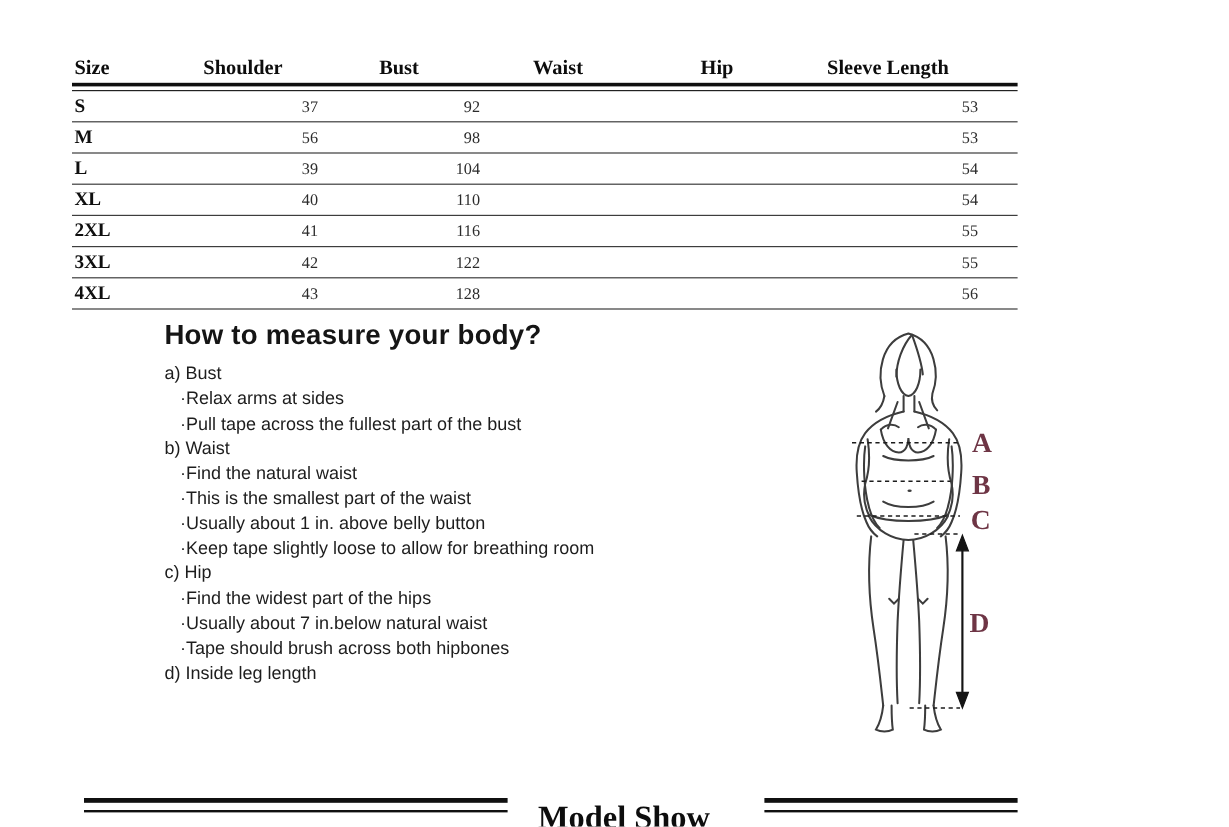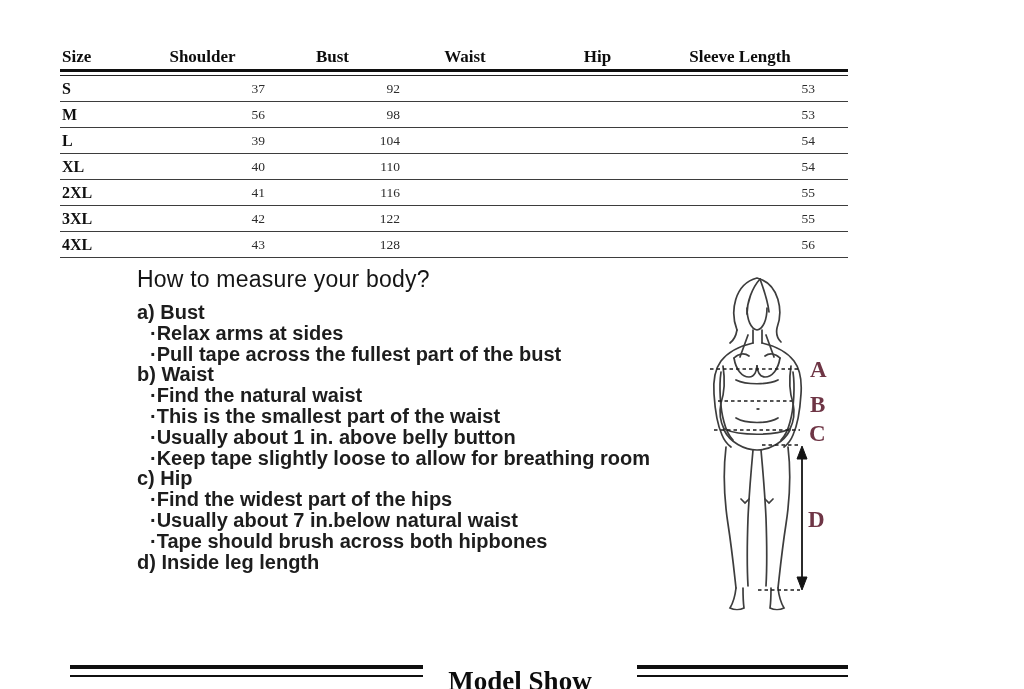--- a/index.html
+++ b/index.html
@@ -13,23 +13,23 @@
   .t-head .cell{font-family:"Liberation Serif",serif;font-weight:700;font-size:17px;color:#0d0d0d;
                 text-align:center;white-space:nowrap;}
   .t-head .cell:first-child{text-align:left;padding-left:2px;}
   .dbl-rule{height:3px;border-top:3px solid #101010;border-bottom:1px solid #222;}
   .t-body .t-row{height:25px;border-bottom:1px solid #3d3d3d;}
   .t-body .cell{font-family:"Liberation Serif",serif;font-size:13.5px;color:#2c2c2c;text-align:right;}
   .t-body .cell:first-child{font-size:16px;font-weight:700;color:#0f0f0f;text-align:left;padding-left:2px;}
 
   
   .measure{position:absolute;left:137px;top:266px;width:545px;color:#1b1b1b;}
-  .m-title{font-size:23px;font-weight:400;letter-spacing:.2px;color:#151515;}
+  .m-title{font-size:23px;font-weight:700;letter-spacing:.2px;color:#151515;}
   .m-lines{margin-top:9px;}
-  .m-line{font-size:20px;font-weight:700;line-height:20.8px;white-space:nowrap;color:#1d1d1d;}
+  .m-line{font-size:15px;font-weight:400;line-height:20.8px;white-space:nowrap;color:#1d1d1d;}
   .m-line.item{padding-left:13px;}
 
   
   .figure{position:absolute;left:688px;top:266px;width:145px;height:365px;}
 
   
   .rule{position:absolute;top:665px;height:6px;border-top:4px solid #101010;border-bottom:2px solid #101010;}
   .rule-left{left:70px;width:353px;}
   .rule-right{left:637px;width:336px;}
   .footer-title{position:absolute;left:420px;top:650px;width:200px;text-align:center;

